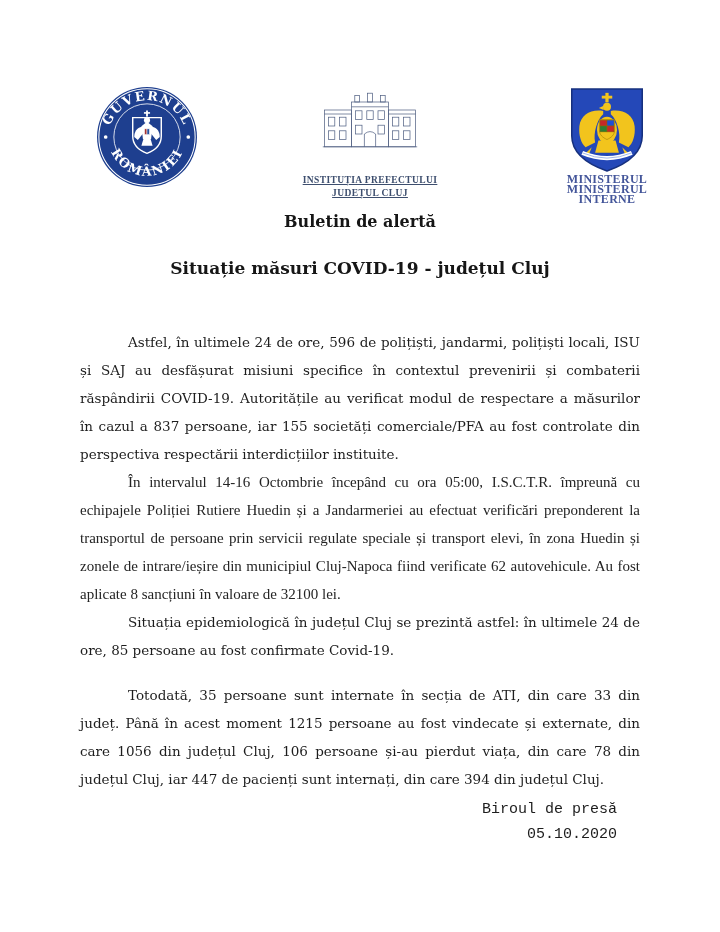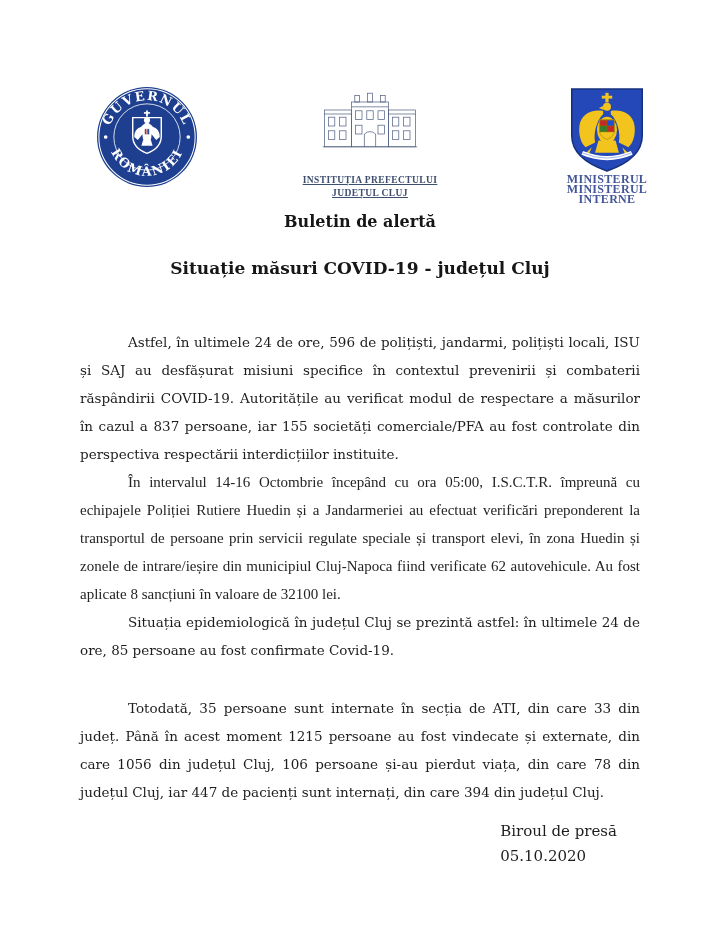--- a/index.html
+++ b/index.html
@@ -74,32 +74,33 @@
     text-indent: 48px;
     font-size: 13.5px;
     line-height: 28px;
     color: #1d1d1d;
   }
   .content p.alt-font {
     font-family: "Liberation Serif", serif;
     font-size: 15px;
     color: #242424;
   }
-  .content p.para-gap { margin-top: 30px; }
+  .content p.para-gap { margin-top: 17px; }
   
   .signature {
-    margin-top: 13px;
+    margin-top: 4px;
     margin-right: 103px;
     margin-left: auto;
     width: -moz-fit-content;
     width: fit-content;
-    text-align: left;
+    text-align: right;
     font-size: 15px;
     line-height: 25px;
     color: #1d1d1d;
+    font-family: Liberation Mono, monospace;
   }
 </style>
 </head>
 <body>
 
 <div class="page">
 
   <div class="logo-row">
 
     <div class="logo-block gov-logo">

